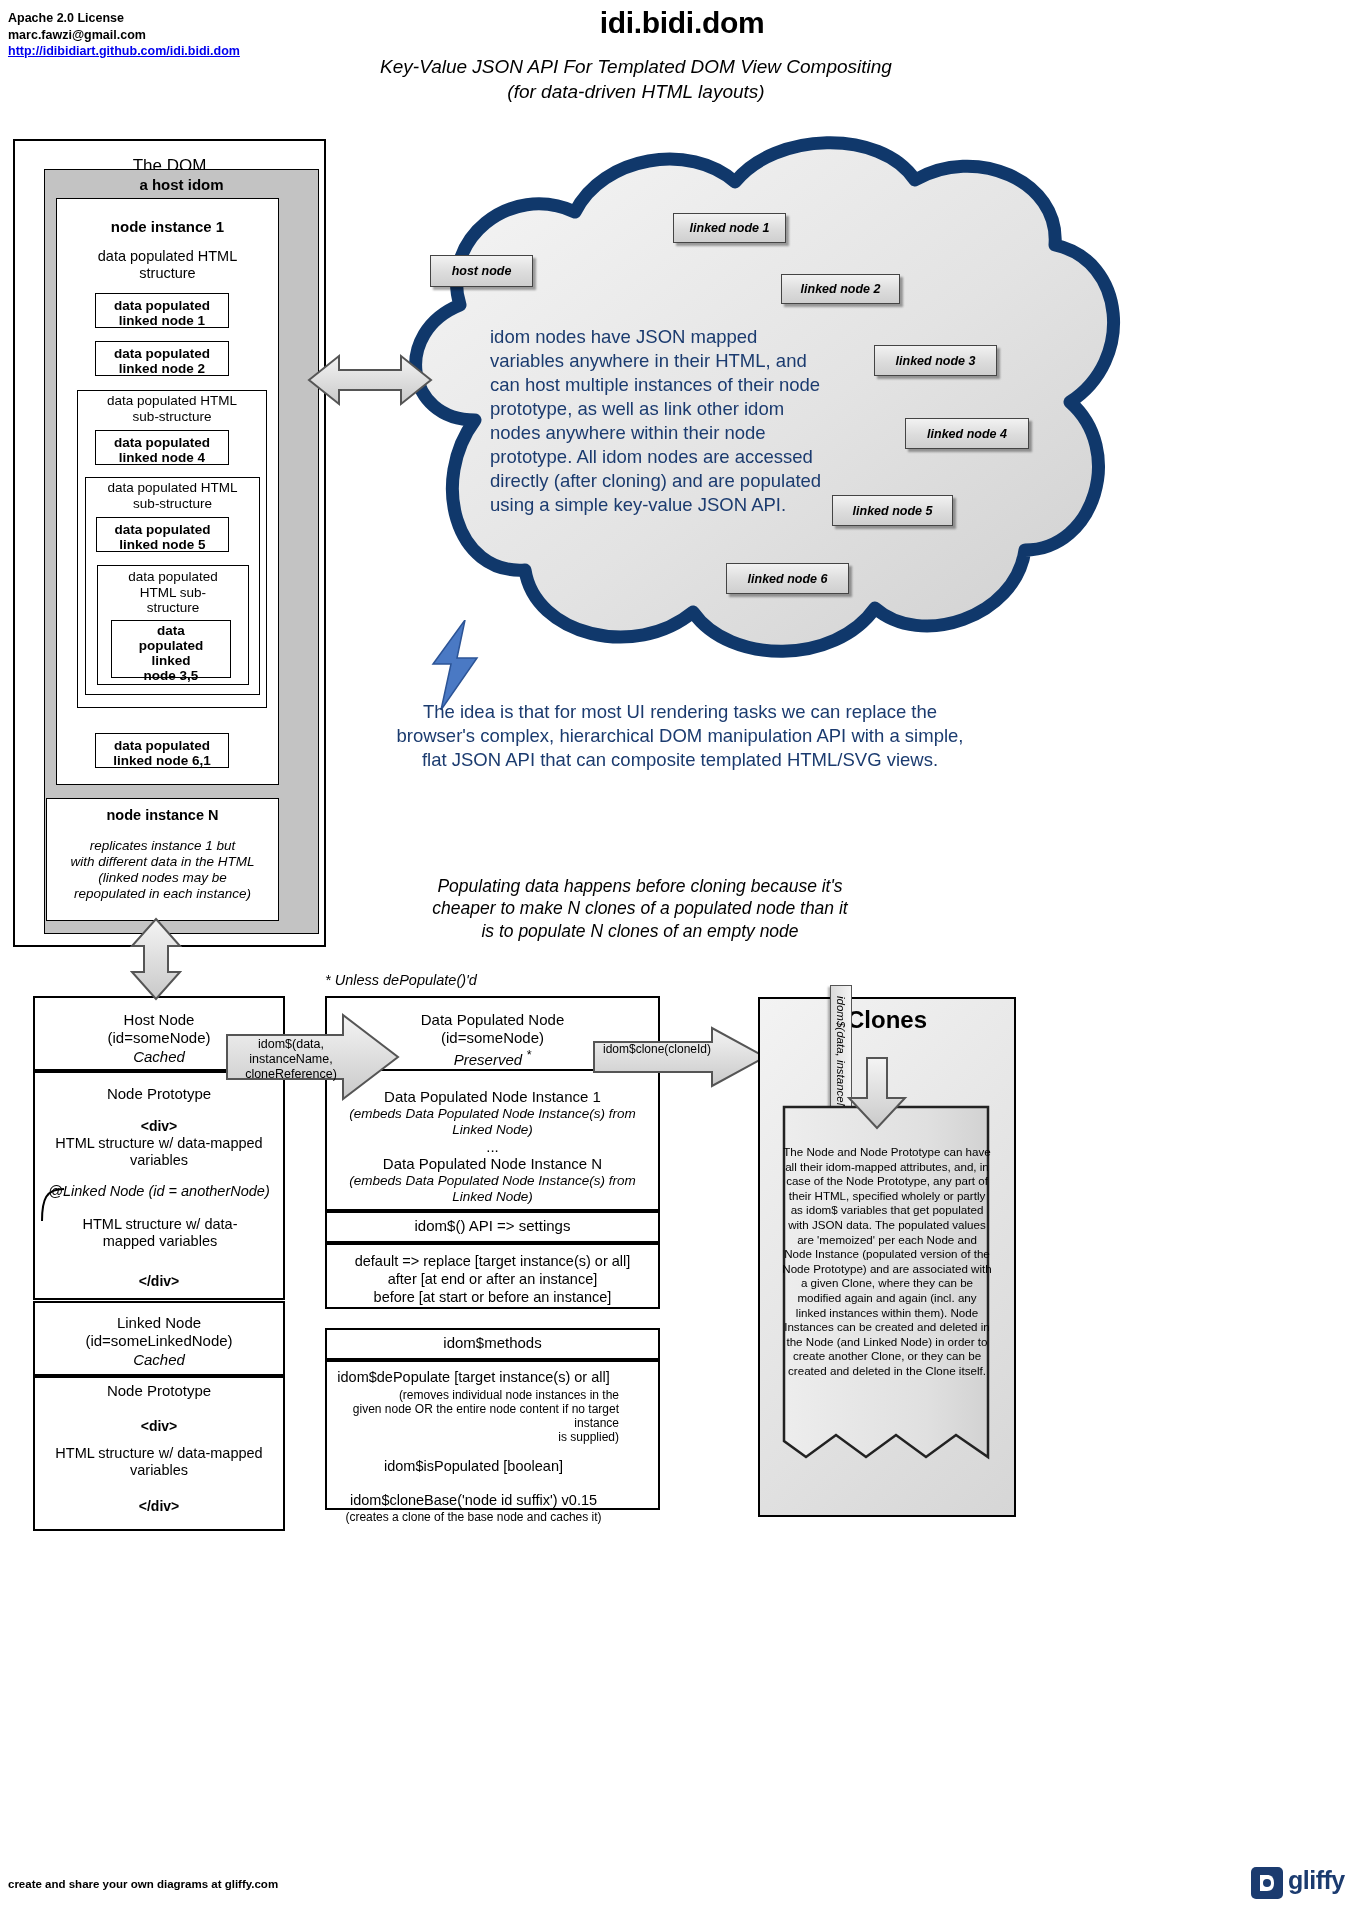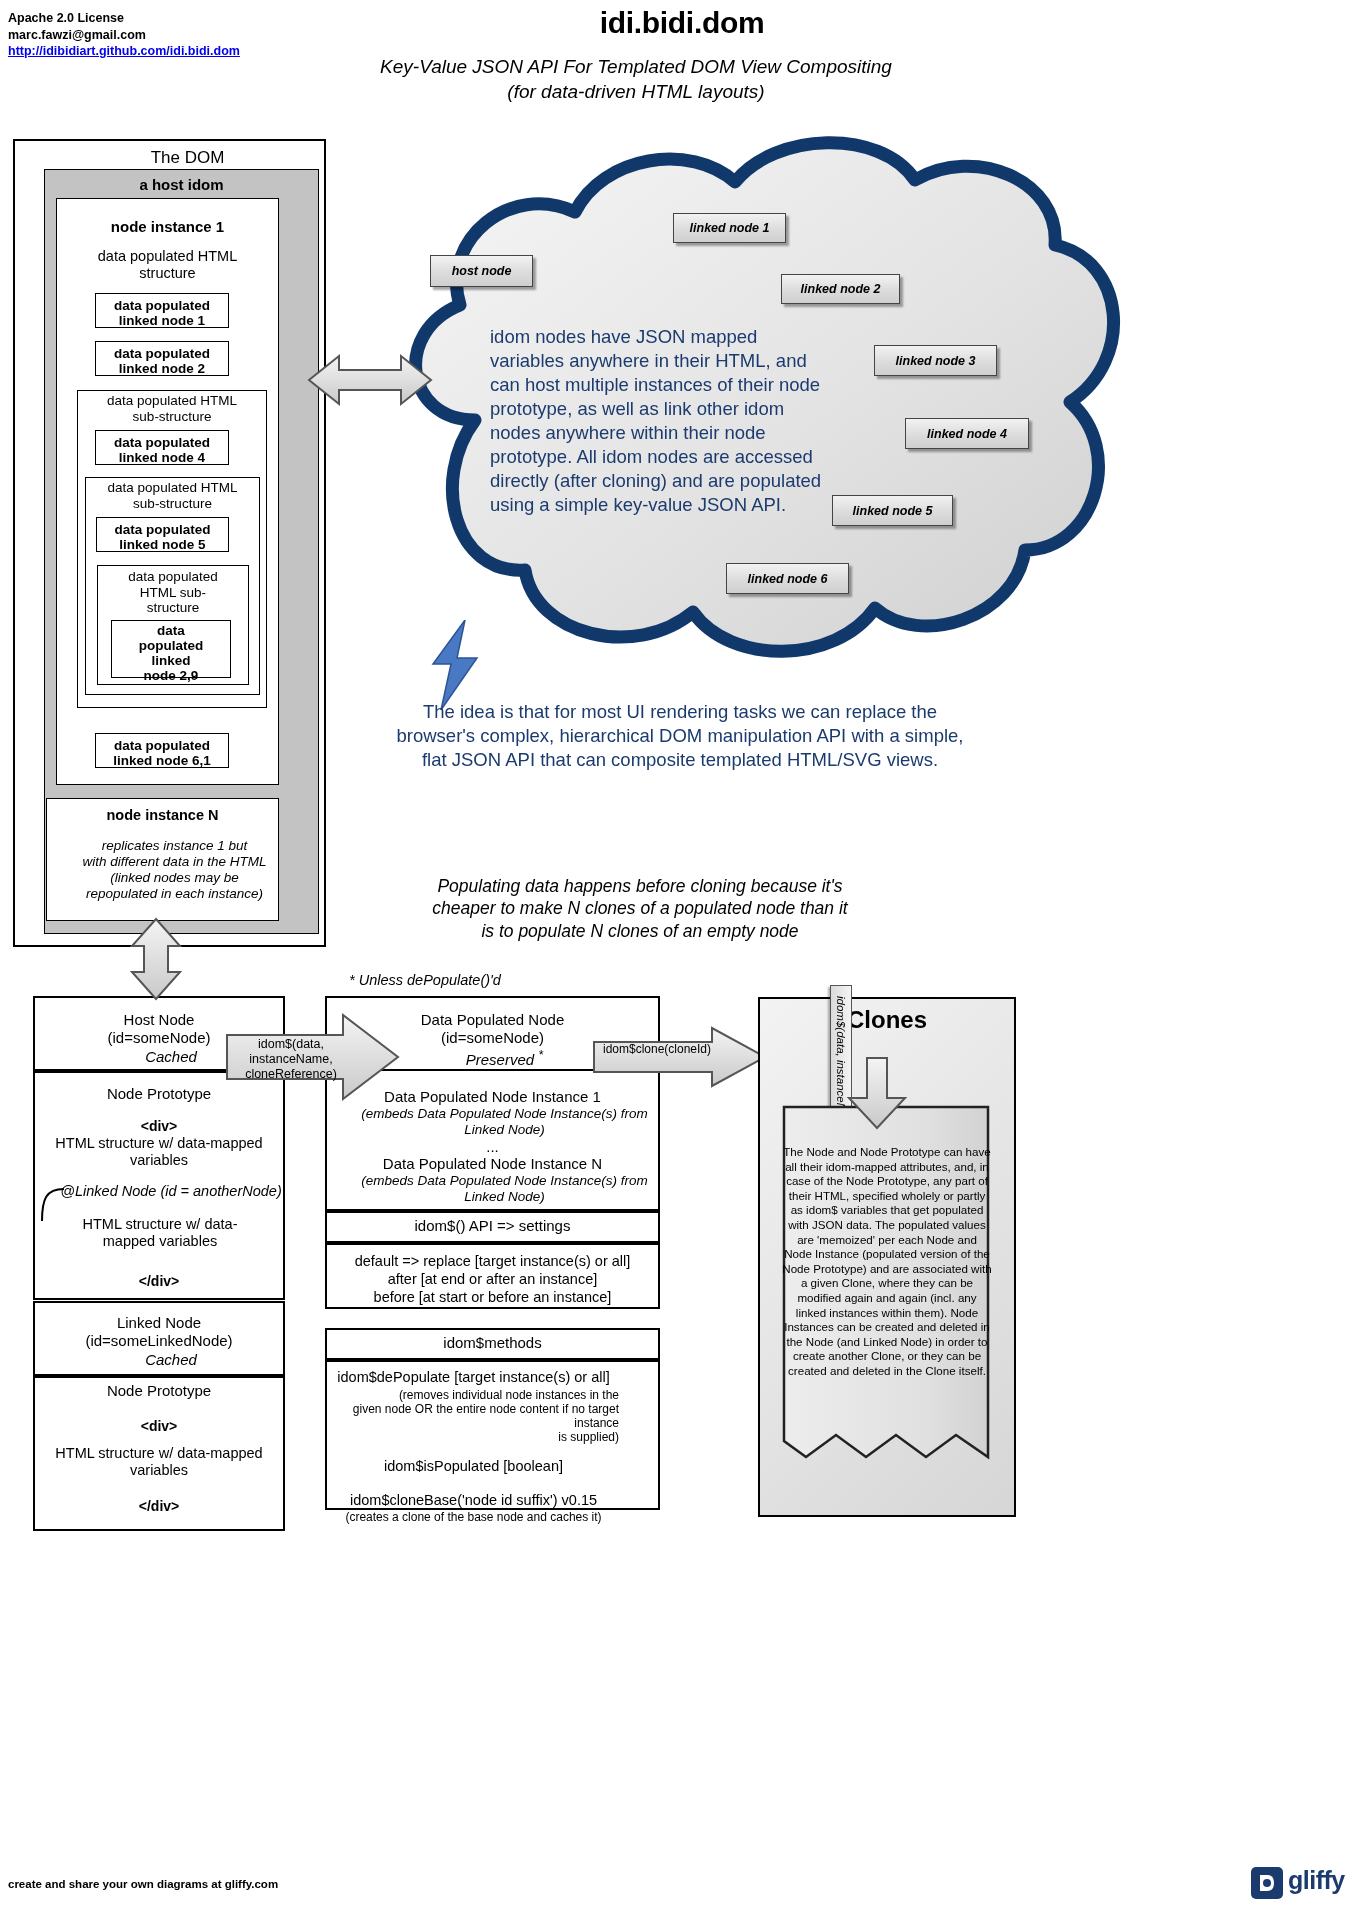--- a/index.html
+++ b/index.html
@@ -14,30 +14,30 @@
   .abs { position:absolute; }
 
   
   #credits { left:8px; top:10px; width:330px; font-size:12.5px; font-weight:bold; line-height:1.32; }
   #credits a { color:#0000ee; text-decoration:underline; display:block; }
   #main-title { left:0; top:6px; width:1364px; text-align:center; font-size:30px; font-weight:bold; letter-spacing:-0.3px; }
   #subtitle { left:0; top:55px; width:1272px; text-align:center; font-size:19px; font-style:italic; line-height:1.3; }
 
   
   #dom-panel { left:13px; top:139px; width:313px; height:808px; border:2px solid #000; background:#fff; }
-  .panel-title { text-align:center; font-size:17px; padding-top:6px;margin-left:18px; }
+  .panel-title { text-align:center; font-size:17px; padding-top:14px; }
   #host-node-box { left:44px; top:169px; width:275px; height:765px; border:1px solid #000; background:#c3c3c3; }
   #host-node-title { left:44px; top:176px; width:275px; text-align:center; font-size:15px; font-weight:bold; }
 
   #node-inst-1 { left:56px; top:198px; width:223px; height:587px; border:1px solid #000; background:#fff; }
   #node-inst-N { left:46px; top:798px; width:233px; height:123px; border:1px solid #000; background:#fff; }
 
   .ctr { text-align:center; }
   .b { font-weight:bold; }
-  .i { font-style:italic;padding-left:24px; }
+  .i { font-style:italic; }
 
   .inner-box { border:1px solid #000; background:#fff; }
 
   
   #cloud-wrap { left:335px; top:120px; width:790px; height:570px; }
   #cloud-text {
     left:490px; top:325px; width:335px;
     font-size:18.5px; color:#1b3b6f; line-height:1.30; font-weight:400;
   }
   .cloudlabel {
@@ -132,21 +132,21 @@
 
 <div class="abs inner-box" style="left:97px; top:565px; width:152px; height:120px;"></div>
 <div class="abs ctr" style="left:99px; top:569px; width:148px; font-size:13.5px; line-height:1.16; white-space:pre-line;">data populated
 HTML sub-
 structure</div>
 
 <div class="abs inner-box" style="left:111px; top:620px; width:120px; height:58px;"></div>
 <div class="abs ctr b" style="left:111px; top:623px; width:120px; font-size:13.5px; line-height:1.12; white-space:pre-line;">data
 populated
 linked
-node 2,9</div>
+node 3,5</div>
 
 <div class="abs inner-box" style="left:95px; top:733px; width:134px; height:35px;"></div>
 <div class="abs ctr b" style="left:95px; top:738px; width:134px; font-size:13.5px; line-height:1.14; white-space:pre-line;">data populated
 linked node 6,1</div>
 
 <div class="abs" id="node-inst-N"></div>
 <div class="abs ctr b" style="left:46px; top:807px; width:233px; font-size:14.5px;">node instance N</div>
 <div class="abs ctr i" style="left:48px; top:838px; width:229px; font-size:13.5px; line-height:1.18; white-space:pre-line;">replicates instance 1 but
 with different data in the HTML
 (linked nodes may be

